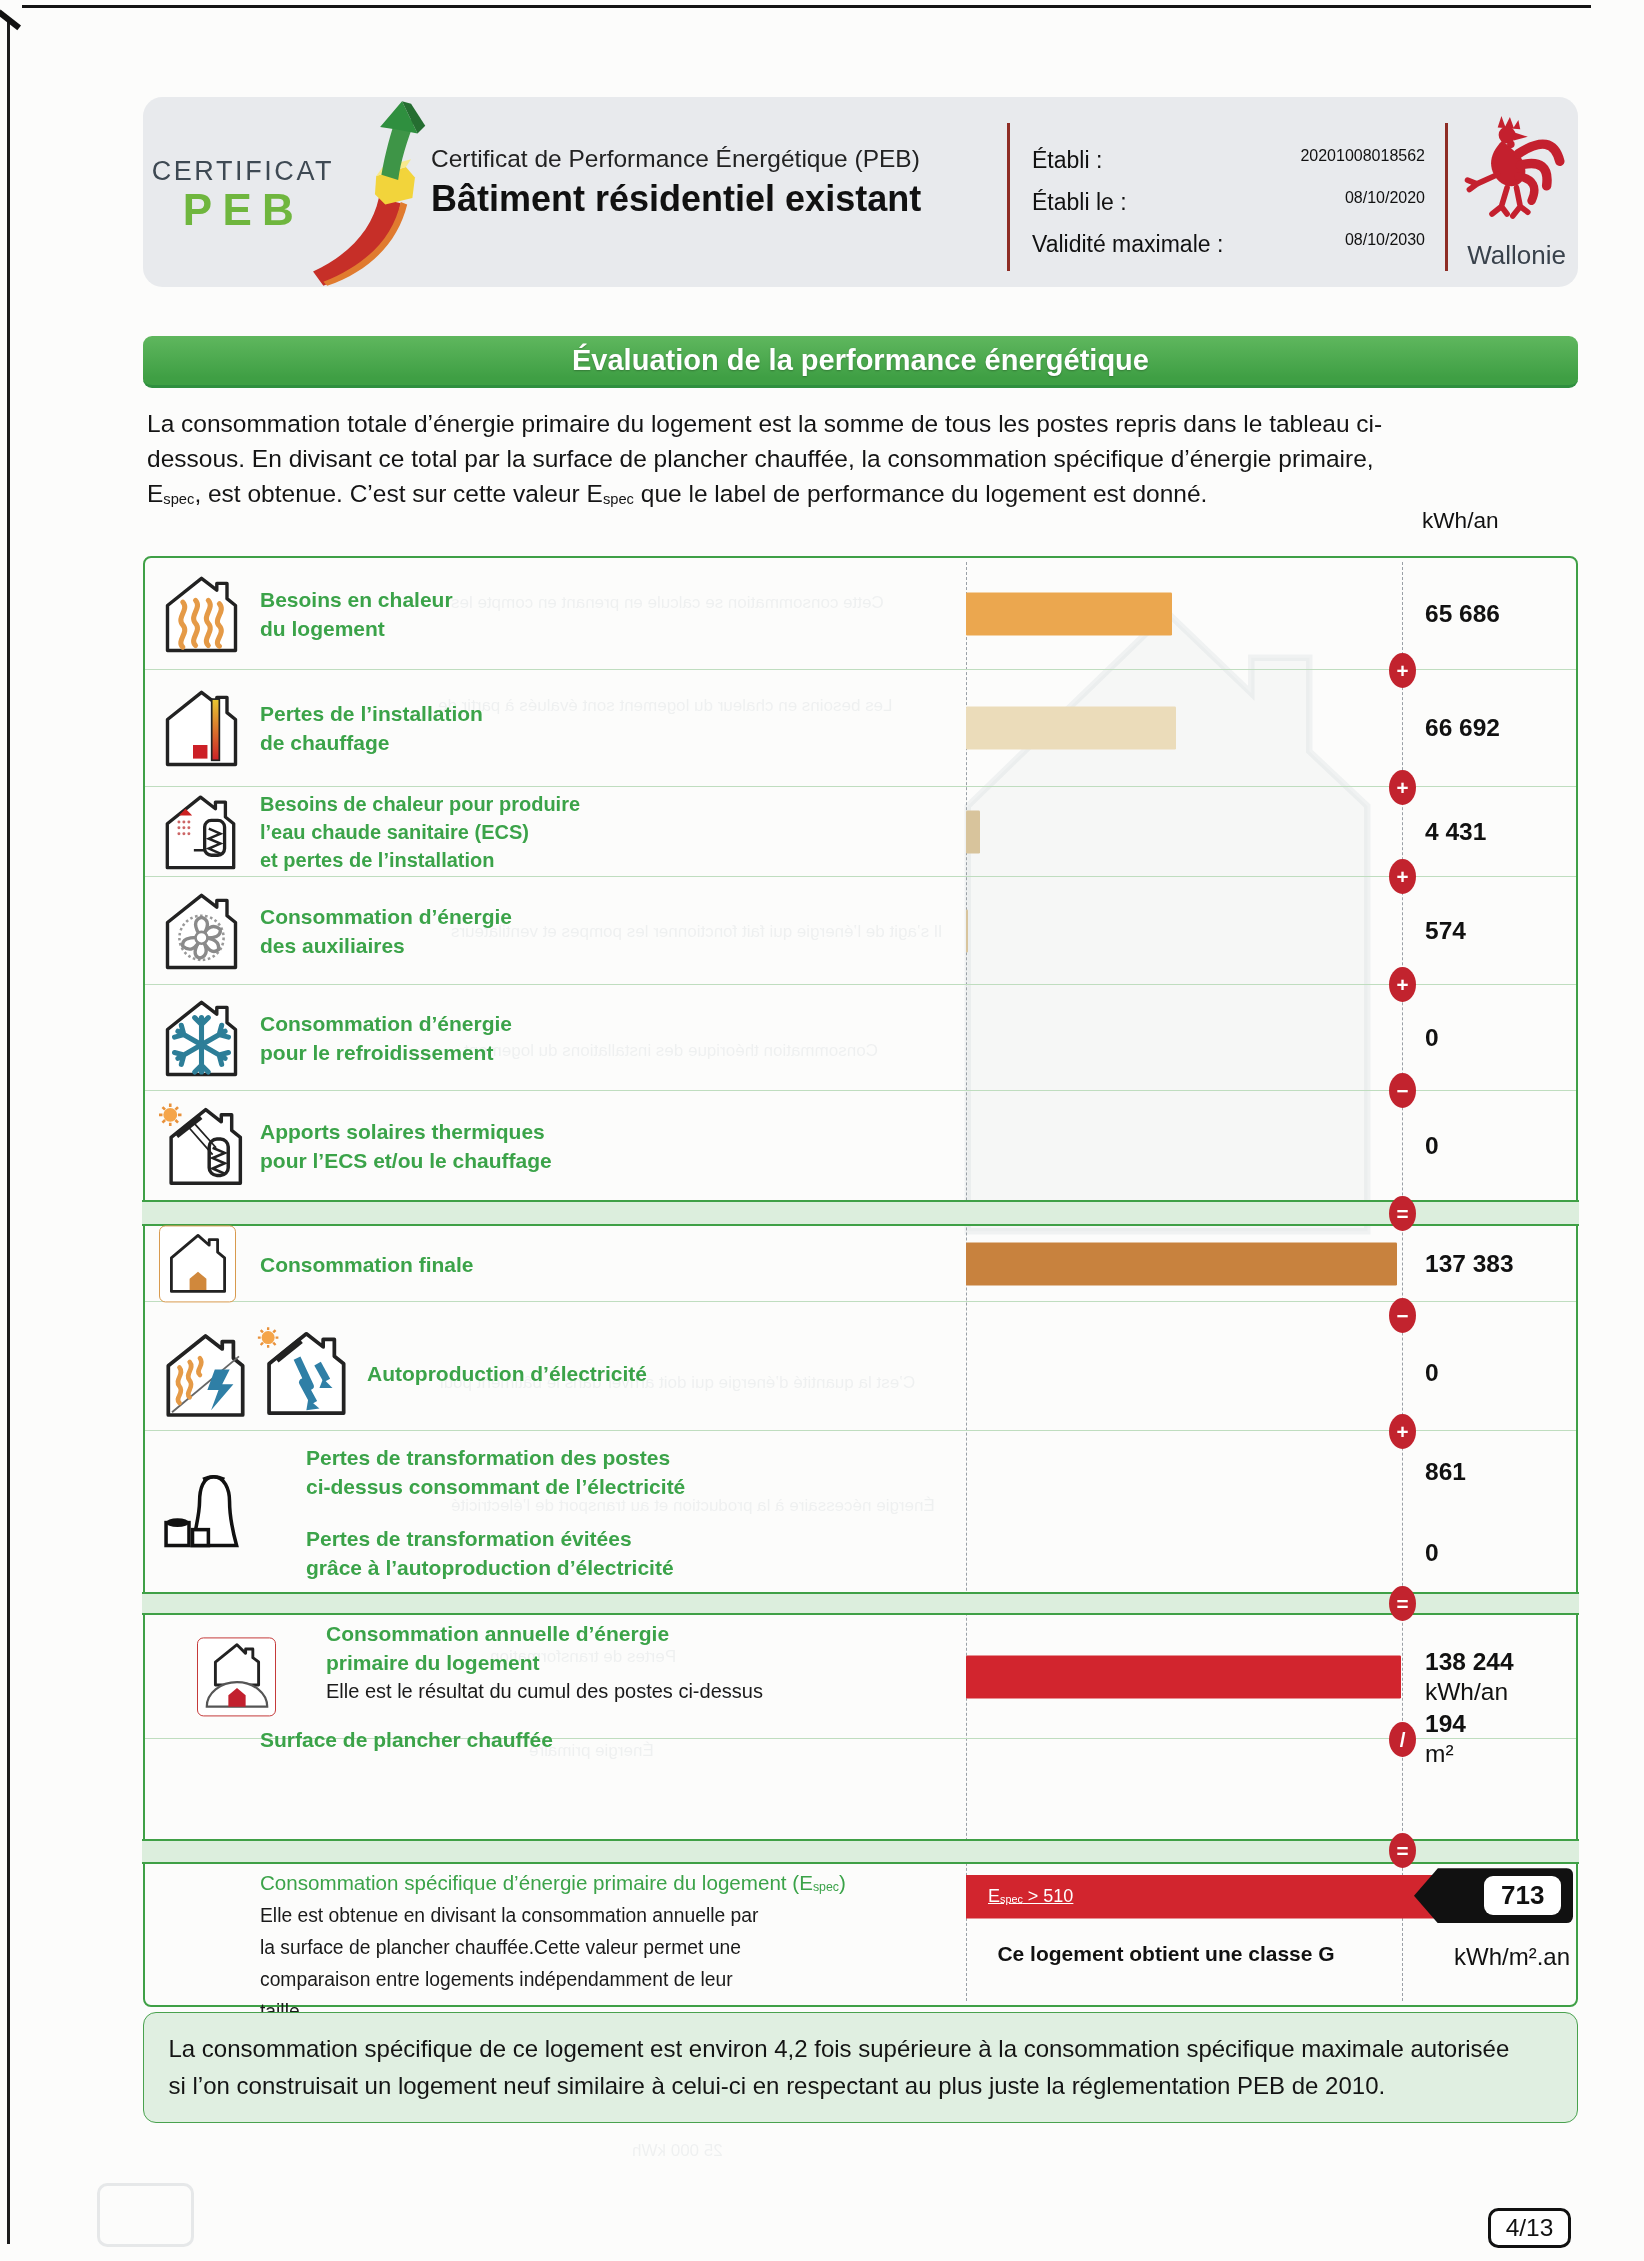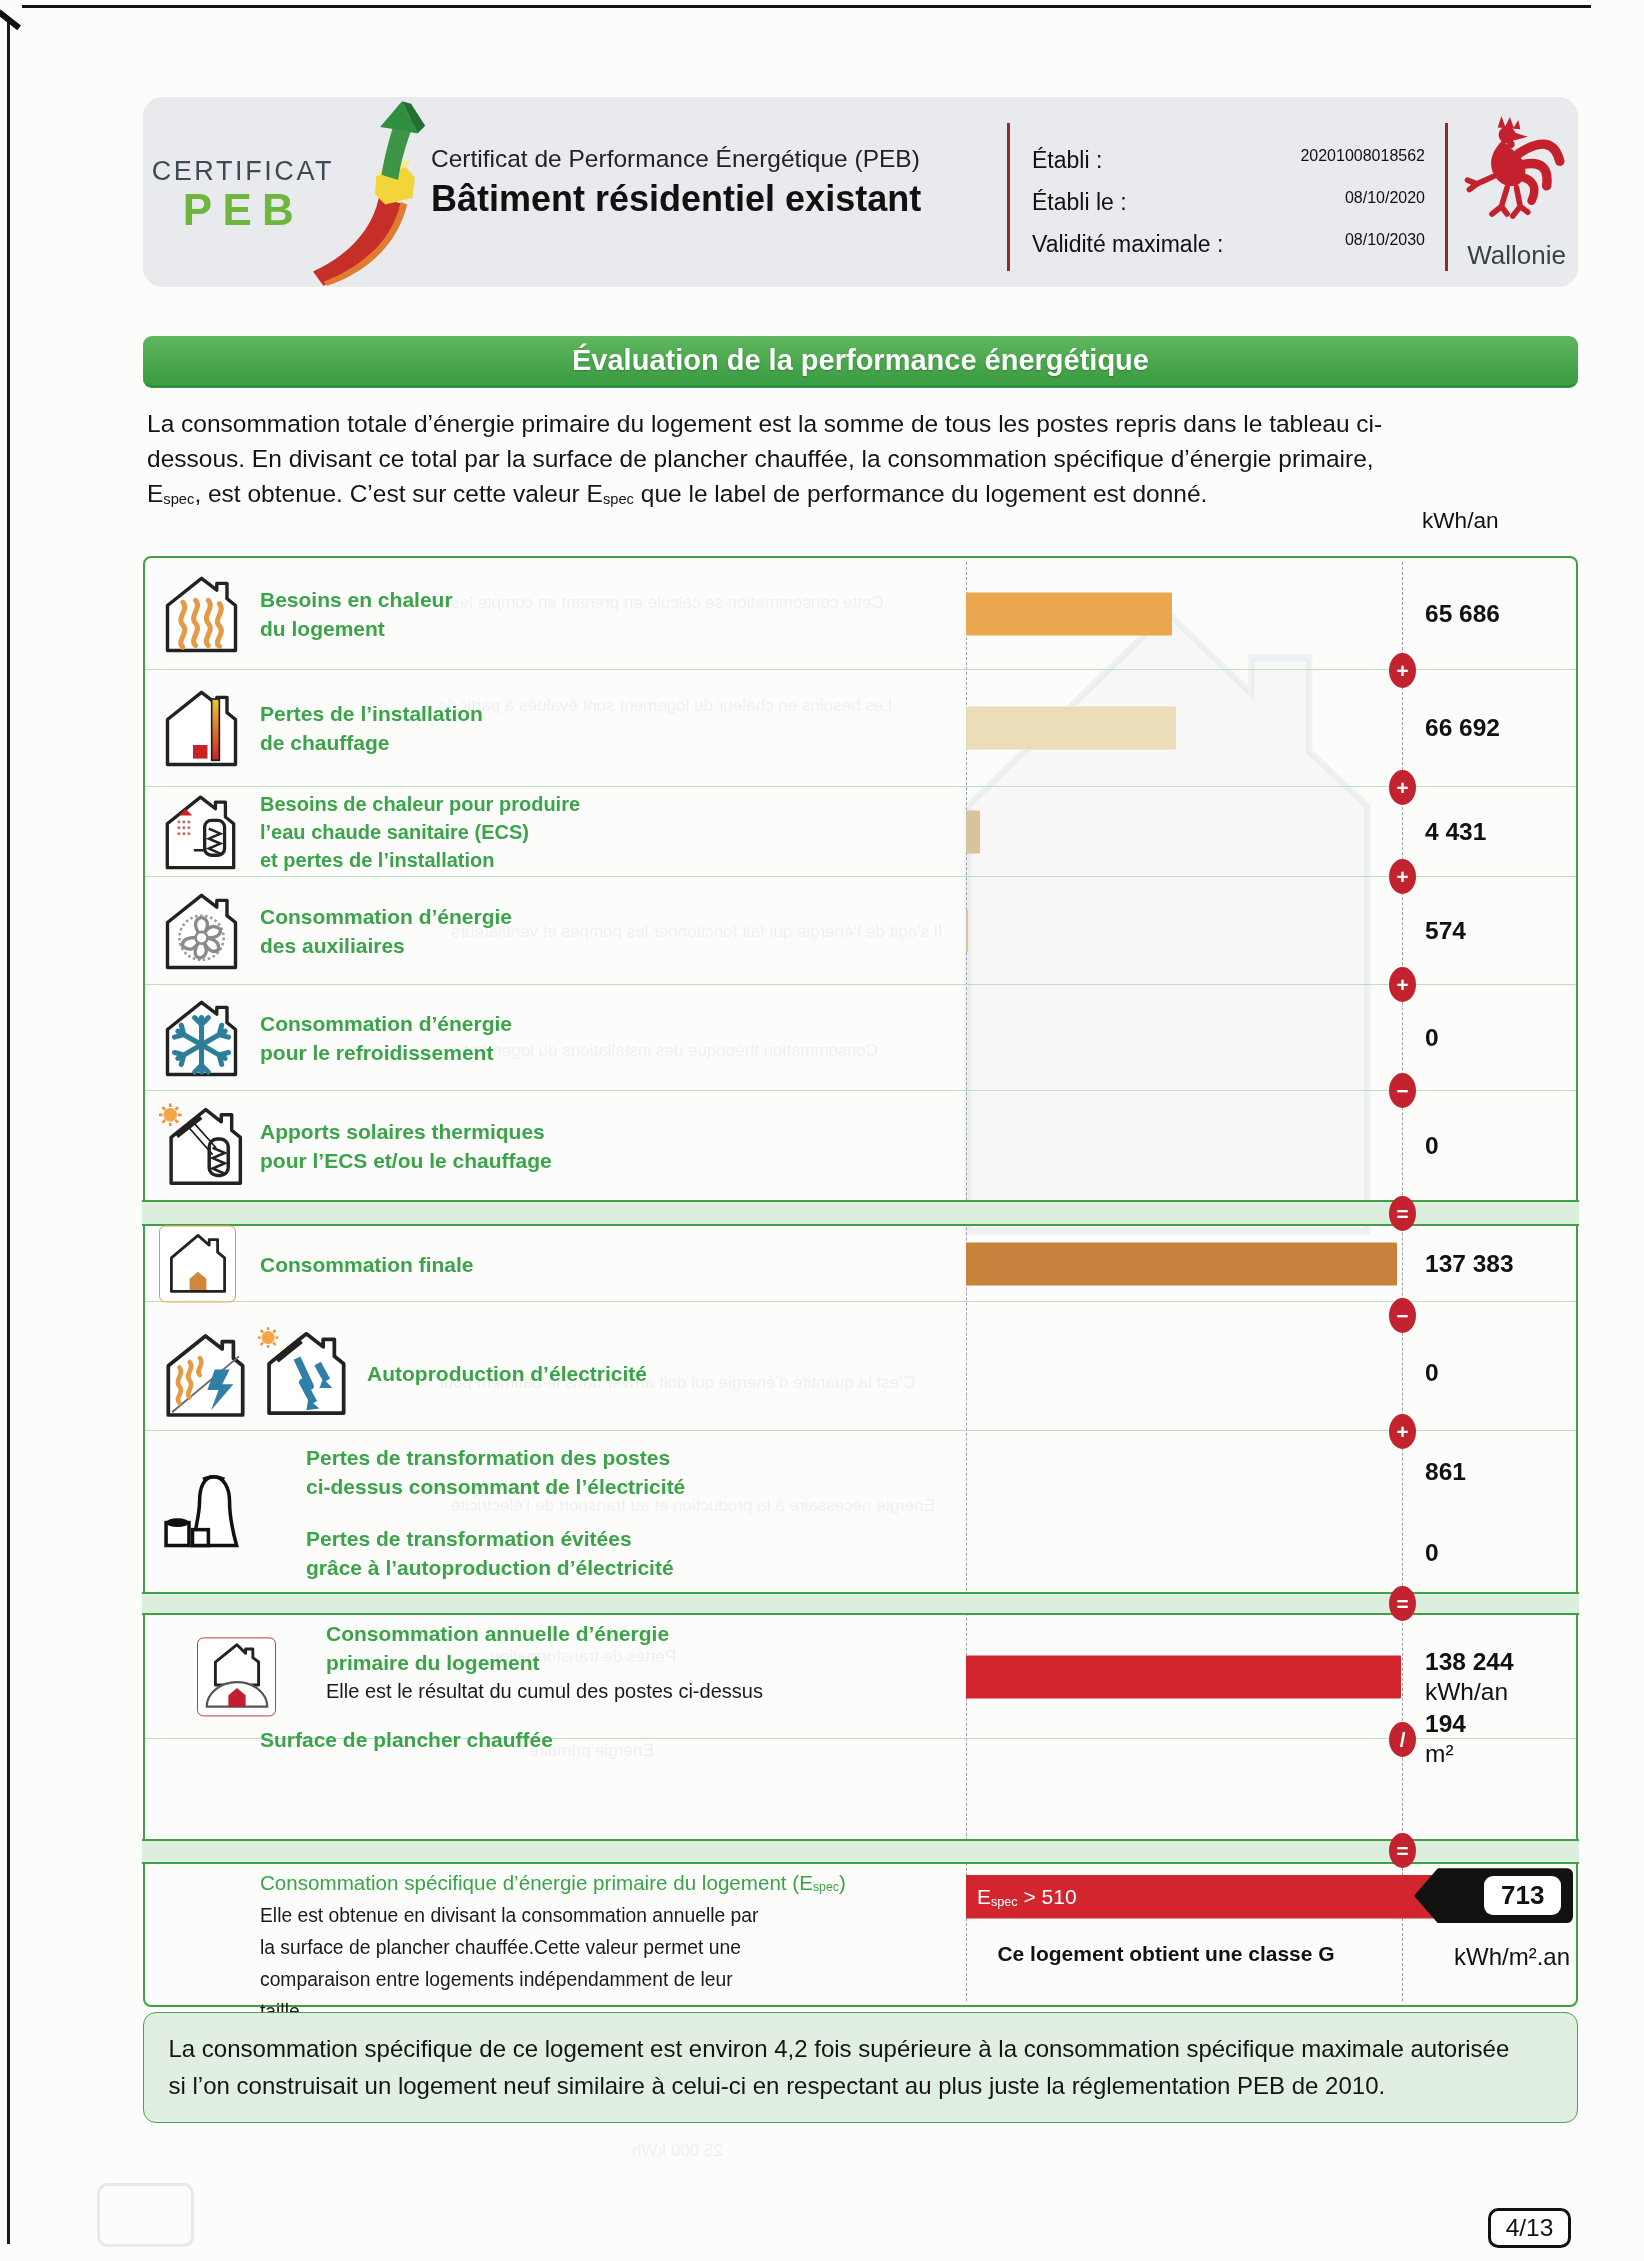--- a/index.html
+++ b/index.html
@@ -87,21 +87,21 @@
   .r7 .row-label{left:222px;}
   .r9 .row-icon{left:52px;}
   .r9 .row-label{left:181px;}
 
   
   .espec-title{position:absolute;left:115px;top:7.7px;font-size:20.6px;font-weight:normal;color:var(--green_label);}
   .espec-body{position:absolute;left:115px;top:37px;width:509px;font-size:19.3px;line-height:32px;color:#1a1a1a;}
   .pennant{position:absolute;left:821px;top:11.6px;width:543px;height:44px;background:var(--red_bar);
     clip-path:polygon(0 0,calc(100% - 39px) 0,100% 50%,calc(100% - 39px) 100%,0 100%);
     display:flex;align-items:center;color:#fff;}
-  .pennant-espec{margin-left:11px;font-size:21px;}
+  .pennant-espec{margin-left:22px;font-size:18px;text-decoration:underline;}
   .pennant-class{position:absolute;right:59px;font-size:30px;font-weight:bold;}
   .connector{position:absolute;left:1362px;top:33px;width:49px;height:1.9px;background:#9aa0a6;}
   .black-tag{position:absolute;left:1269px;top:5.2px;width:159px;height:55px;background:var(--black_tag);
     clip-path:polygon(0 50%,15% 0,100% 0,100% 100%,15% 100%);border-radius:6.4px;
     display:flex;align-items:center;justify-content:flex-end;}
   .tag-pill{margin-right:11.6px;background:#fff;border-radius:9px;padding:3.9px 17px;font-size:26px;font-weight:bold;color:#111;}
   .class-note{position:absolute;left:821px;top:79px;width:400px;text-align:center;font-size:21px;font-weight:bold;color:#111;}
   .espec-unit{position:absolute;left:1309px;top:80px;font-size:24px;color:#111;}
 
   

